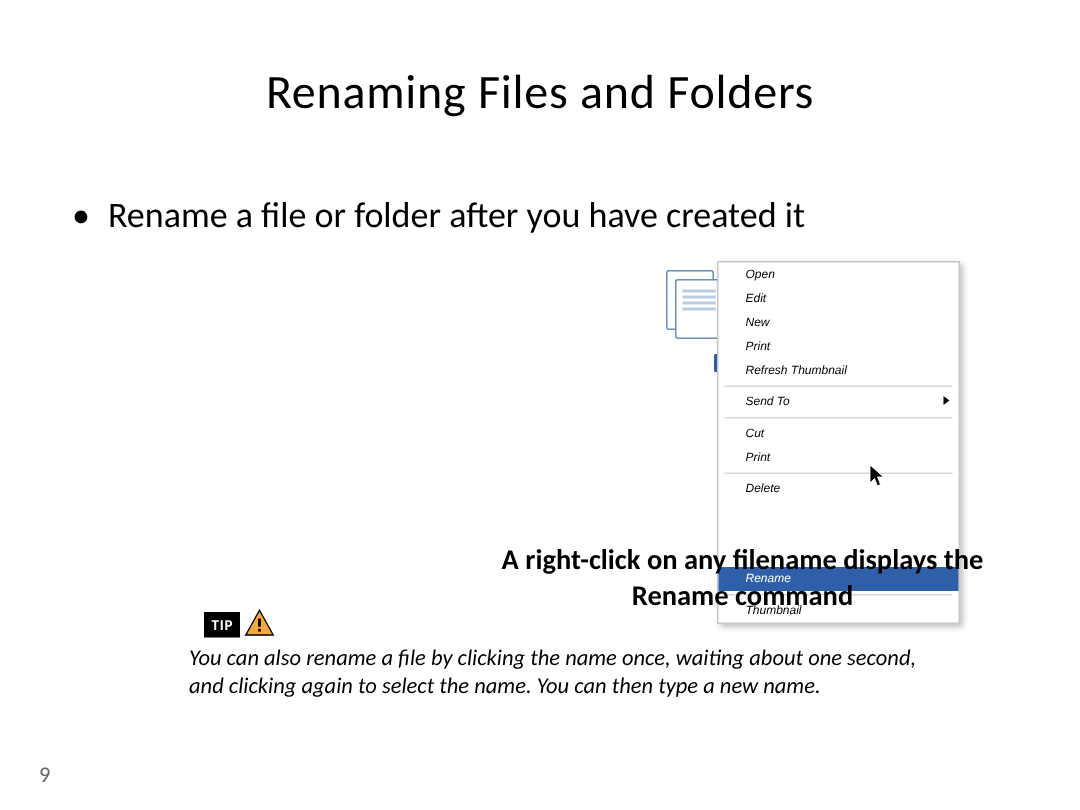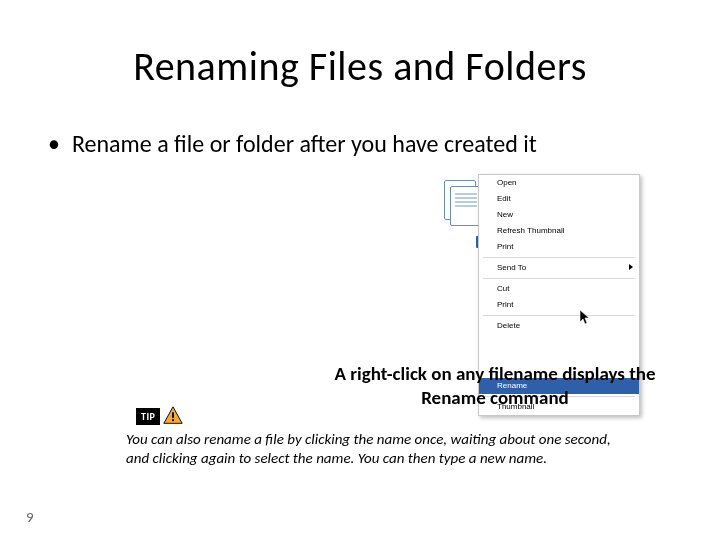--- a/index.html
+++ b/index.html
@@ -18,21 +18,21 @@
     height: 540px;
     position: relative;
     box-sizing: border-box;
   }
   .title {
     position: absolute;
     top: 42px;
     left: 0;
     width: 720px;
     text-align: center;
-    font-size: 40px;
+    font-size: 32px;
     font-weight: 400;
     letter-spacing: 0.5px;
   }
   .bullet-row {
     position: absolute;
     top: 130px;
     left: 48px;
     right: 48px;
     font-size: 24px;
     display: flex;
@@ -106,20 +106,21 @@
     border: 1px solid #c8c8c8;
     box-shadow: 2px 2px 4px rgba(0,0,0,0.25);
     font-size: 8px;
     font-family: Tahoma, "Segoe UI", Arial, sans-serif;
     color: #000;
   }
   .context-menu .mi {
     padding: 2px 8px 2px 18px;
     line-height: 12px;
     white-space: nowrap;
+    font-style: italic;
   }
   .context-menu .sep {
     height: 0;
     border-top: 1px solid #d8d8d8;
     margin: 2px 4px;
   }
   .context-menu .mi.highlight {
     background: #2f5fa8;
     color: #fff;
     position: relative;
@@ -210,22 +211,22 @@
     <div class="file-icon">
       <div class="page-back"></div>
       <div class="page-front"></div>
     </div>
     <div class="file-label">Rep:</div>
 
     <div class="context-menu">
       <div class="mi">Open</div>
       <div class="mi">Edit</div>
       <div class="mi">New</div>
+      <div class="mi">Print</div>
       <div class="mi">Refresh Thumbnail</div>
-      <div class="mi">Print</div>
       <div class="sep"></div>
       <div class="mi sendto arrow">Send To</div>
       <div class="sep"></div>
       <div class="mi">Cut</div>
       <div class="mi">Print</div>
       <div class="sep"></div>
       <div class="mi">Delete</div>
       <div class="mi highlight">Rename</div>
       <div class="sep"></div>
       <div class="mi">Thumbnail</div>

